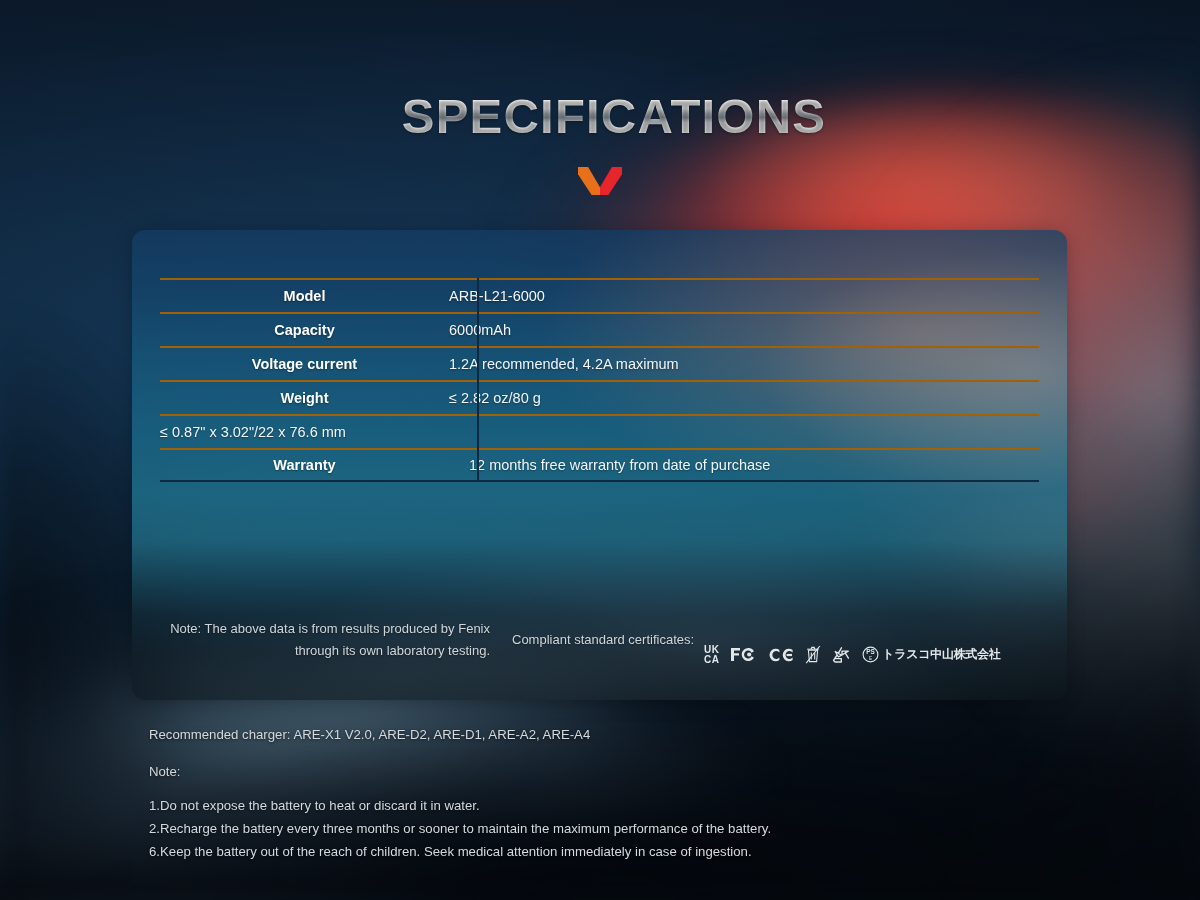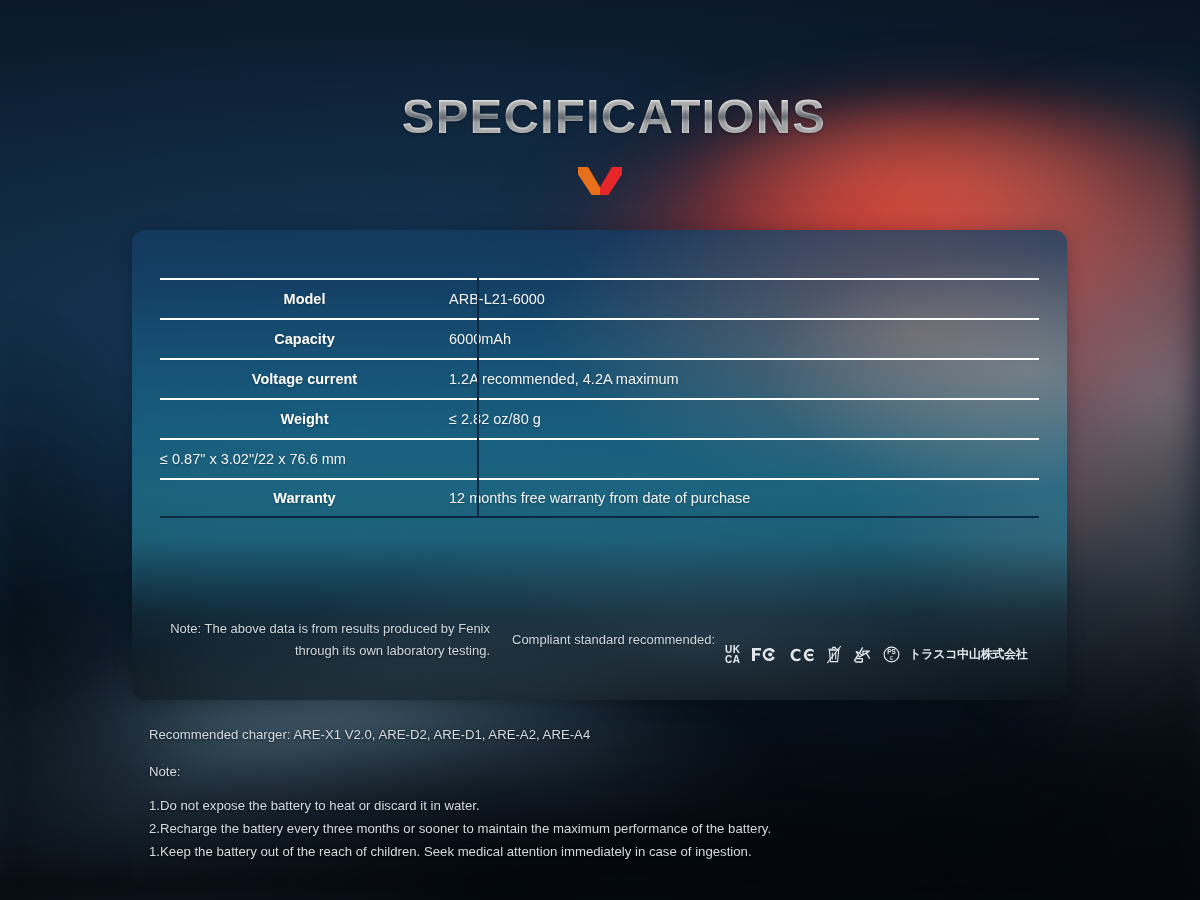--- a/index.html
+++ b/index.html
@@ -156,25 +156,25 @@
   
   #spec-table {
     position:absolute;
     left:28px; top:48px;
     width:879px;
     z-index:3;
   }
   .spec-row {
     position:relative;
     display:flex;
-    height:40px;
+    height:34px;
     align-items:center;
-    border-top:2px solid #ffffff;
-  }
-  .spec-row:last-child { border-bottom:2px solid #0d2a42; }
+    border-top:2px solid #a16207;
+  }
+  .spec-row:last-child { border-bottom:2px solid #0d2a42;gap:20px; }
   .spec-label {
     width:289px;
     text-align:center;
     font-size:14.5px;
     font-weight:bold;
     color:#ffffff;
     text-shadow:0 1px 2px rgba(0,0,0,0.35);
   }
   .spec-value {
     flex:1;
@@ -236,21 +236,21 @@
     text-align:left;
   }
   .cert-svg { display:block; }
   .cert-jp {
     font-size:12px;
     font-weight:bold;
     color:#e2e7ea;
     letter-spacing:-0.3px;
     white-space:nowrap;
   }
-  .cert-pse-wrap { display:flex; align-items:center; gap:9px; }
+  .cert-pse-wrap { display:flex; align-items:center; gap:3px; }
 
   
   #bottom-notes {
     position:absolute;
     left:149px; top:727px;
     width:900px;
     z-index:5;
     color:#d3d9dd;
     font-size:13.2px;
     text-shadow:0 1px 3px rgba(0,0,0,0.55);
@@ -308,21 +308,21 @@
       <div class="spec-row">
         <div class="spec-label">Warranty</div>
         <div class="spec-value">12 months free warranty from date of purchase</div>
       </div>
     </div>
 
     <div id="panel-footer">
       <div id="note-fenix">Note: The above data is from results produced by Fenix through its own laboratory testing.</div>
 
       <div id="cert-block">
-        <div id="cert-label">Compliant standard recommended:</div>
+        <div id="cert-label">Compliant standard certificates:</div>
         <div class="cert-marks">
 
           <div class="cert-ukca">
             <div>UK</div>
             <div>CA</div>
           </div>
 
           <svg class="cert-svg" width="26" height="15" viewBox="0 0 26 15">
             <path d="M1 1 H10 V3.4 H4 V6.2 H9 V8.6 H4 V14 H1 Z" fill="#e2e7ea"></path>
             <path d="M24 4.2 A6.6 6.6 0 1 0 24 10.8 L21.6 9.3 A4 4 0 1 1 21.6 5.7 Z" fill="#e2e7ea"></path>
@@ -365,16 +365,16 @@
         </div>
       </div>
     </div>
   </div>
 
   <div id="bottom-notes">
     <div id="rec-charger">Recommended charger: ARE-X1 V2.0, ARE-D2, ARE-D1, ARE-A2, ARE-A4</div>
     <div id="note-heading">Note:</div>
     <div class="note-line">1.Do not expose the battery to heat or discard it in water.</div>
     <div class="note-line">2.Recharge the battery every three months or sooner to maintain the maximum performance of the battery.</div>
-    <div class="note-line">1.Keep the battery out of the reach of children. Seek medical attention immediately in case of ingestion.</div>
+    <div class="note-line">6.Keep the battery out of the reach of children. Seek medical attention immediately in case of ingestion.</div>
   </div>
 
 </div>
 
 </body></html>

